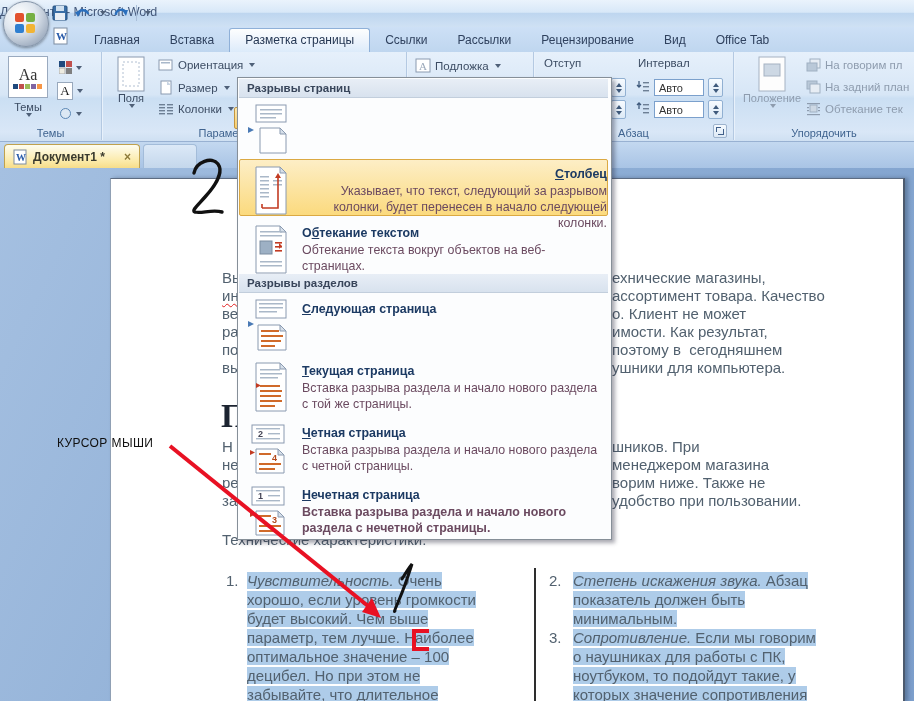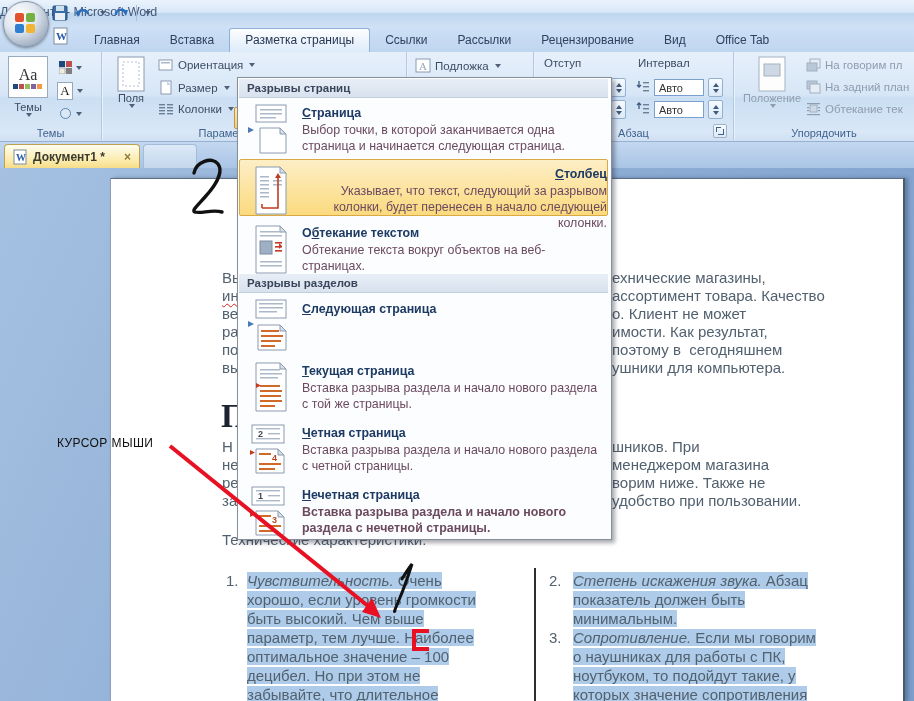--- a/index.html
+++ b/index.html
@@ -403,21 +403,21 @@
     <div class="dtext" style="left:612px;top:474px;">ворим ниже. Также не</div>
     <div class="dtext" style="left:612px;top:492px;">удобство при пользовании.</div>
 
     <div class="dtext" style="left:222px;top:531px;">Технические характеристики:</div>
 
     <div class="col-divider"></div>
 
     <div class="dtext" style="left:226px;top:572px;">1.</div>
     <div class="dtext" style="left:247px;top:572px;"><span class="hl"><i>Чувствительность.</i><span> Очень</span></span></div>
     <div class="dtext" style="left:247px;top:591px;"><span class="hl">хорошо, если уровень громкости</span></div>
-    <div class="dtext" style="left:247px;top:610px;"><span class="hl">быть высокий. Чем выше</span></div>
+    <div class="dtext" style="left:247px;top:610px;"><span class="hl">будет высокий. Чем выше</span></div>
     <div class="dtext" style="left:247px;top:629px;"><span class="hl">параметр, тем лучше. Наиболее</span></div>
     <div class="dtext" style="left:247px;top:648px;"><span class="hl">оптимальное значение – 100</span></div>
     <div class="dtext" style="left:247px;top:667px;"><span class="hl">децибел. Но при этом не</span></div>
     <div class="dtext" style="left:247px;top:686px;"><span class="hl">забывайте, что длительное</span></div>
 
     <div class="dtext" style="left:549px;top:572px;">2.</div>
     <div class="dtext" style="left:573px;top:572px;"><span class="hl"><i>Степень искажения звука.</i><span> Абзац</span></span></div>
     <div class="dtext" style="left:573px;top:591px;"><span class="hl">показатель должен быть</span></div>
     <div class="dtext" style="left:573px;top:610px;"><span class="hl">минимальным.</span></div>
 
@@ -437,24 +437,20 @@
             <path d="M0 24 L6 27 L0 30 Z" fill="#4a7ab5"></path>
             <rect x="8" y="2" width="30" height="17" fill="#fff" stroke="#8a9ab0"></rect>
             <g fill="#aab8c8">
               <rect x="12" y="6" width="22" height="1.5"></rect>
               <rect x="12" y="10" width="22" height="1.5"></rect>
               <rect x="12" y="14" width="16" height="1.5"></rect>
             </g>
             <path d="M12 25 L32 25 L38 31 L38 50 L12 50 Z" fill="#fff" stroke="#8a9ab0"></path>
             <path d="M32 25 L32 31 L38 31 Z" fill="#d7e0ea" stroke="#8a9ab0"></path>
           </svg>
-      </div>
-      <div class="mi-text">
-        <div class="mi-title"><span></span><u>С</u><span>траница</span></div>
-        <div class="mi-desc" style="width:300px;">Выбор точки, в которой заканчивается одна страница и начинается следующая страница.</div>
       </div>
     </div>
 
     <div class="menu-item selected" style="top:81px;height:57px;text-align:right;">
       <div class="mi-icon">
         <svg width="44" height="52">
             <path d="M8 3 L32 3 L38 9 L38 50 L8 50 Z" fill="#fff" stroke="#8a9ab0"></path>
             <path d="M32 3 L32 9 L38 9 Z" fill="#d7e0ea" stroke="#8a9ab0"></path>
             <g fill="#aab8c8">
               <rect x="12" y="12" width="9" height="1.5"></rect>

